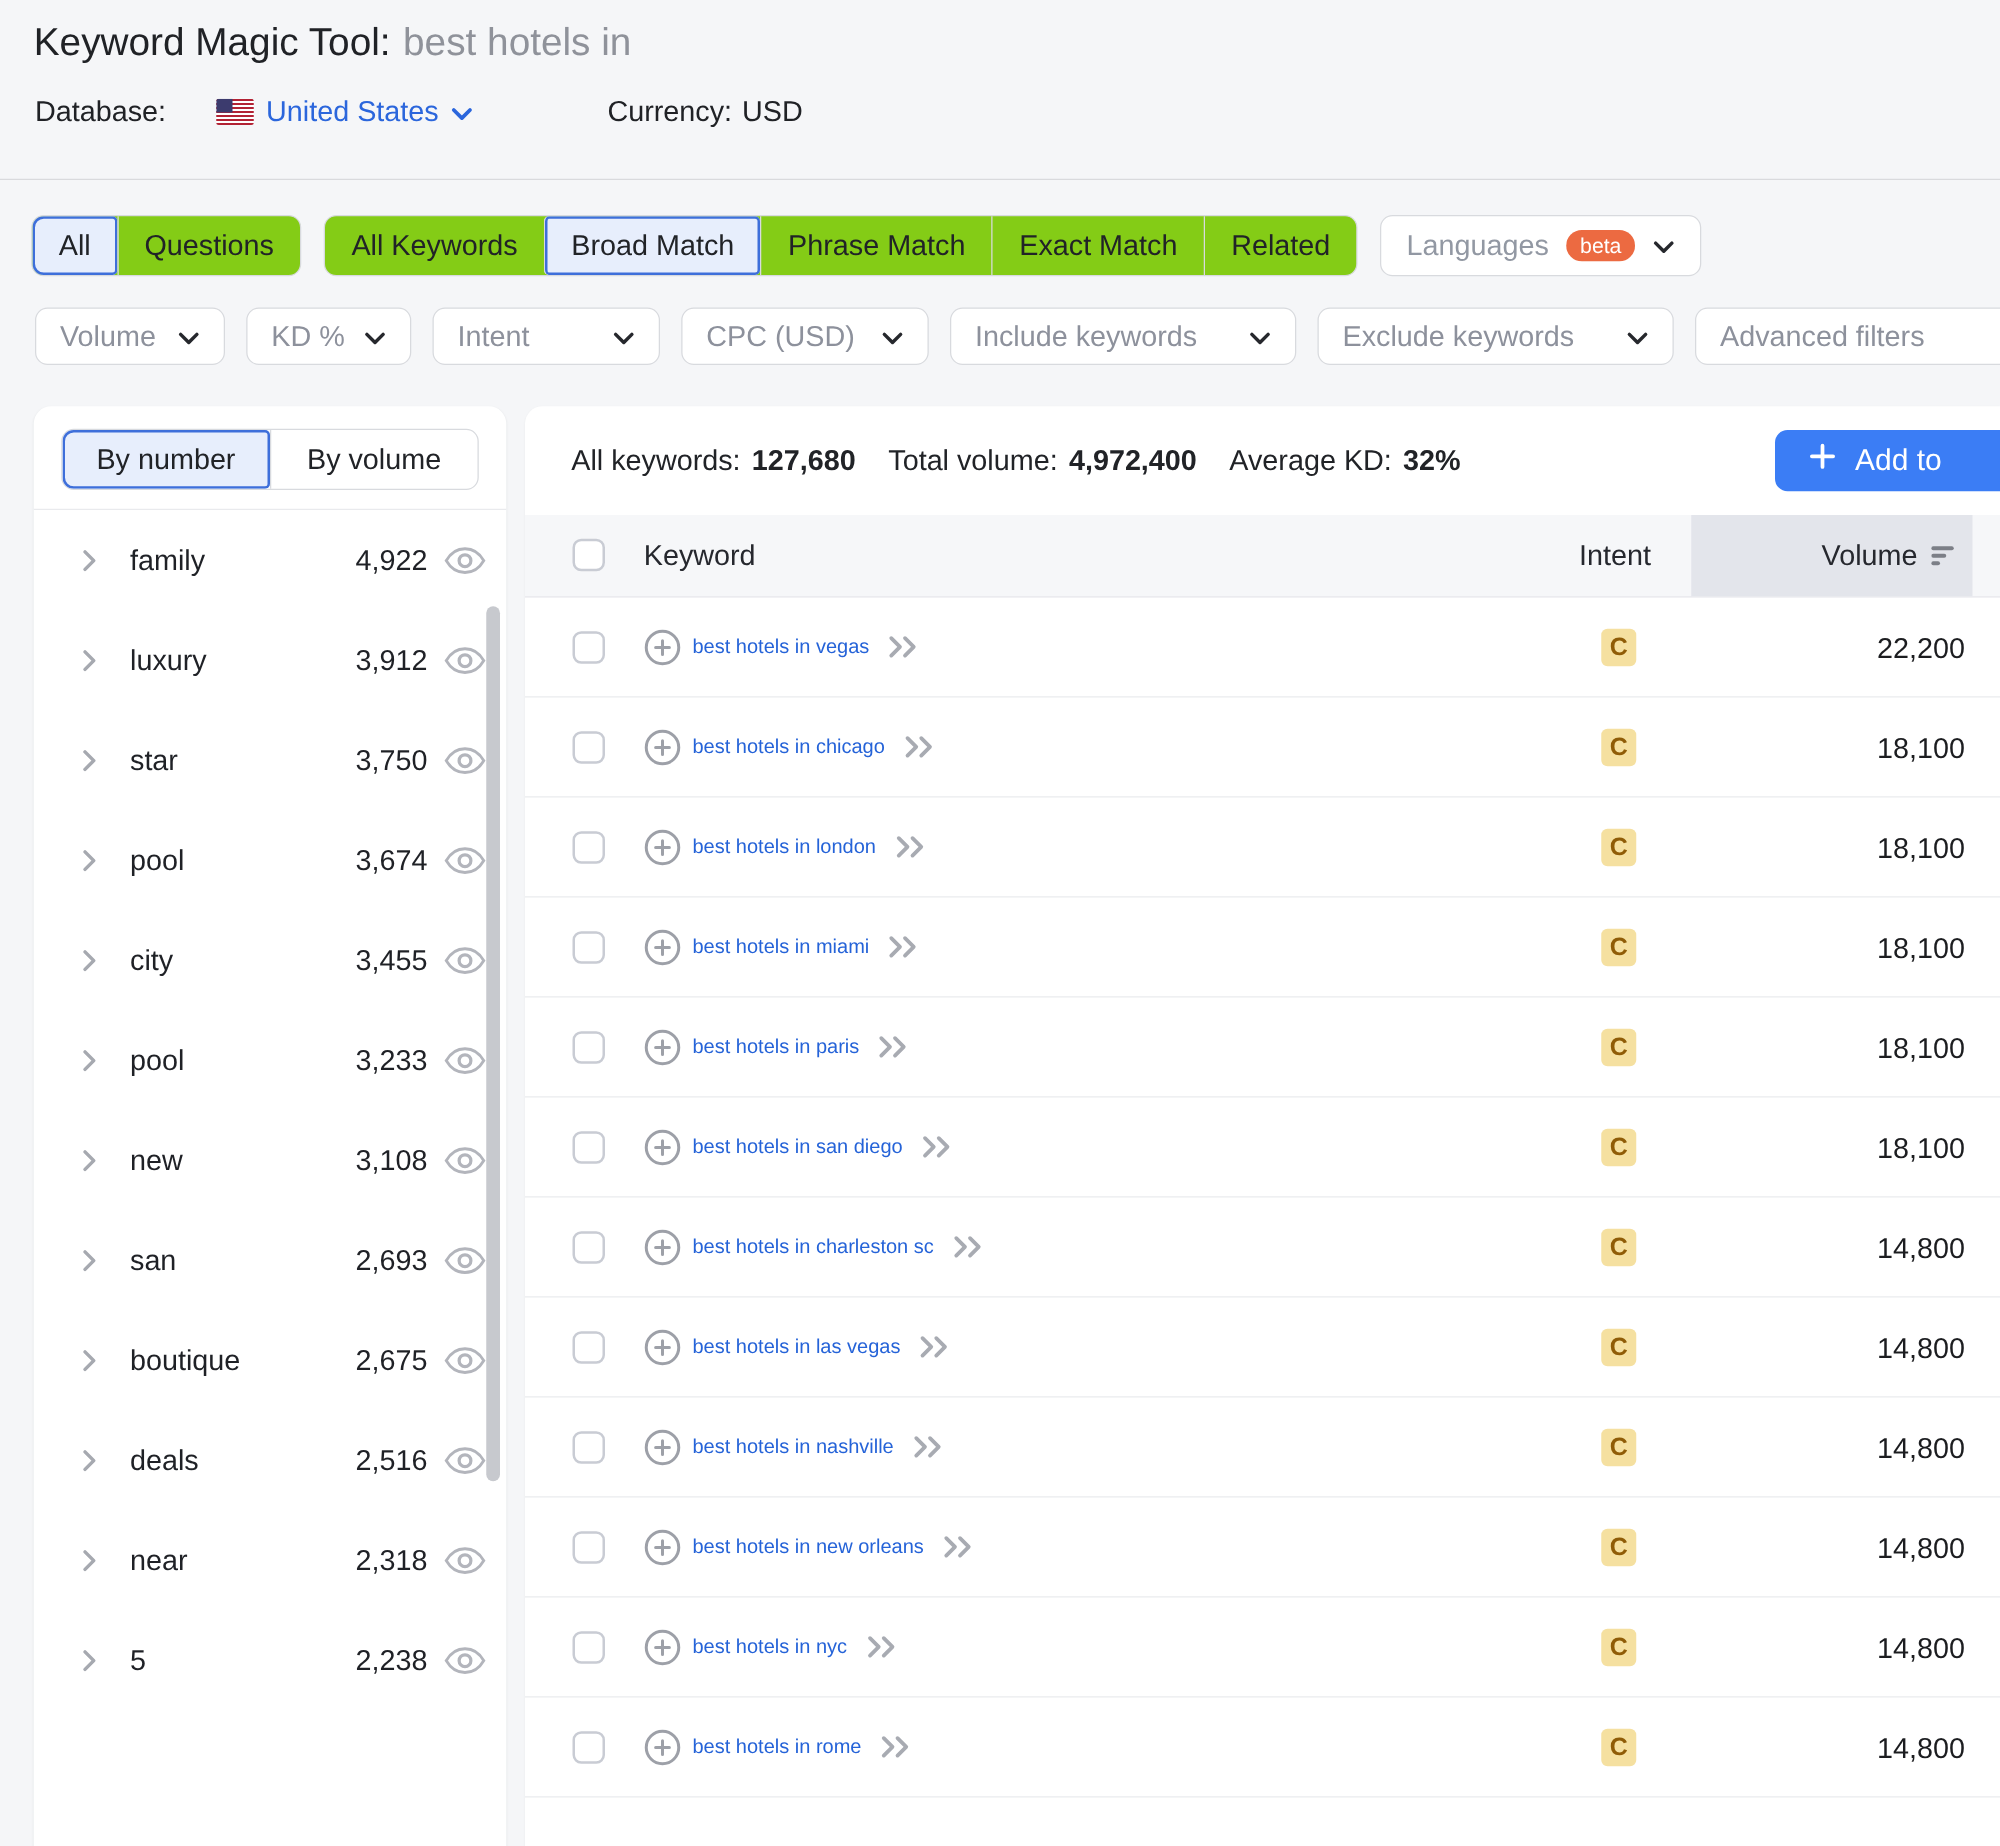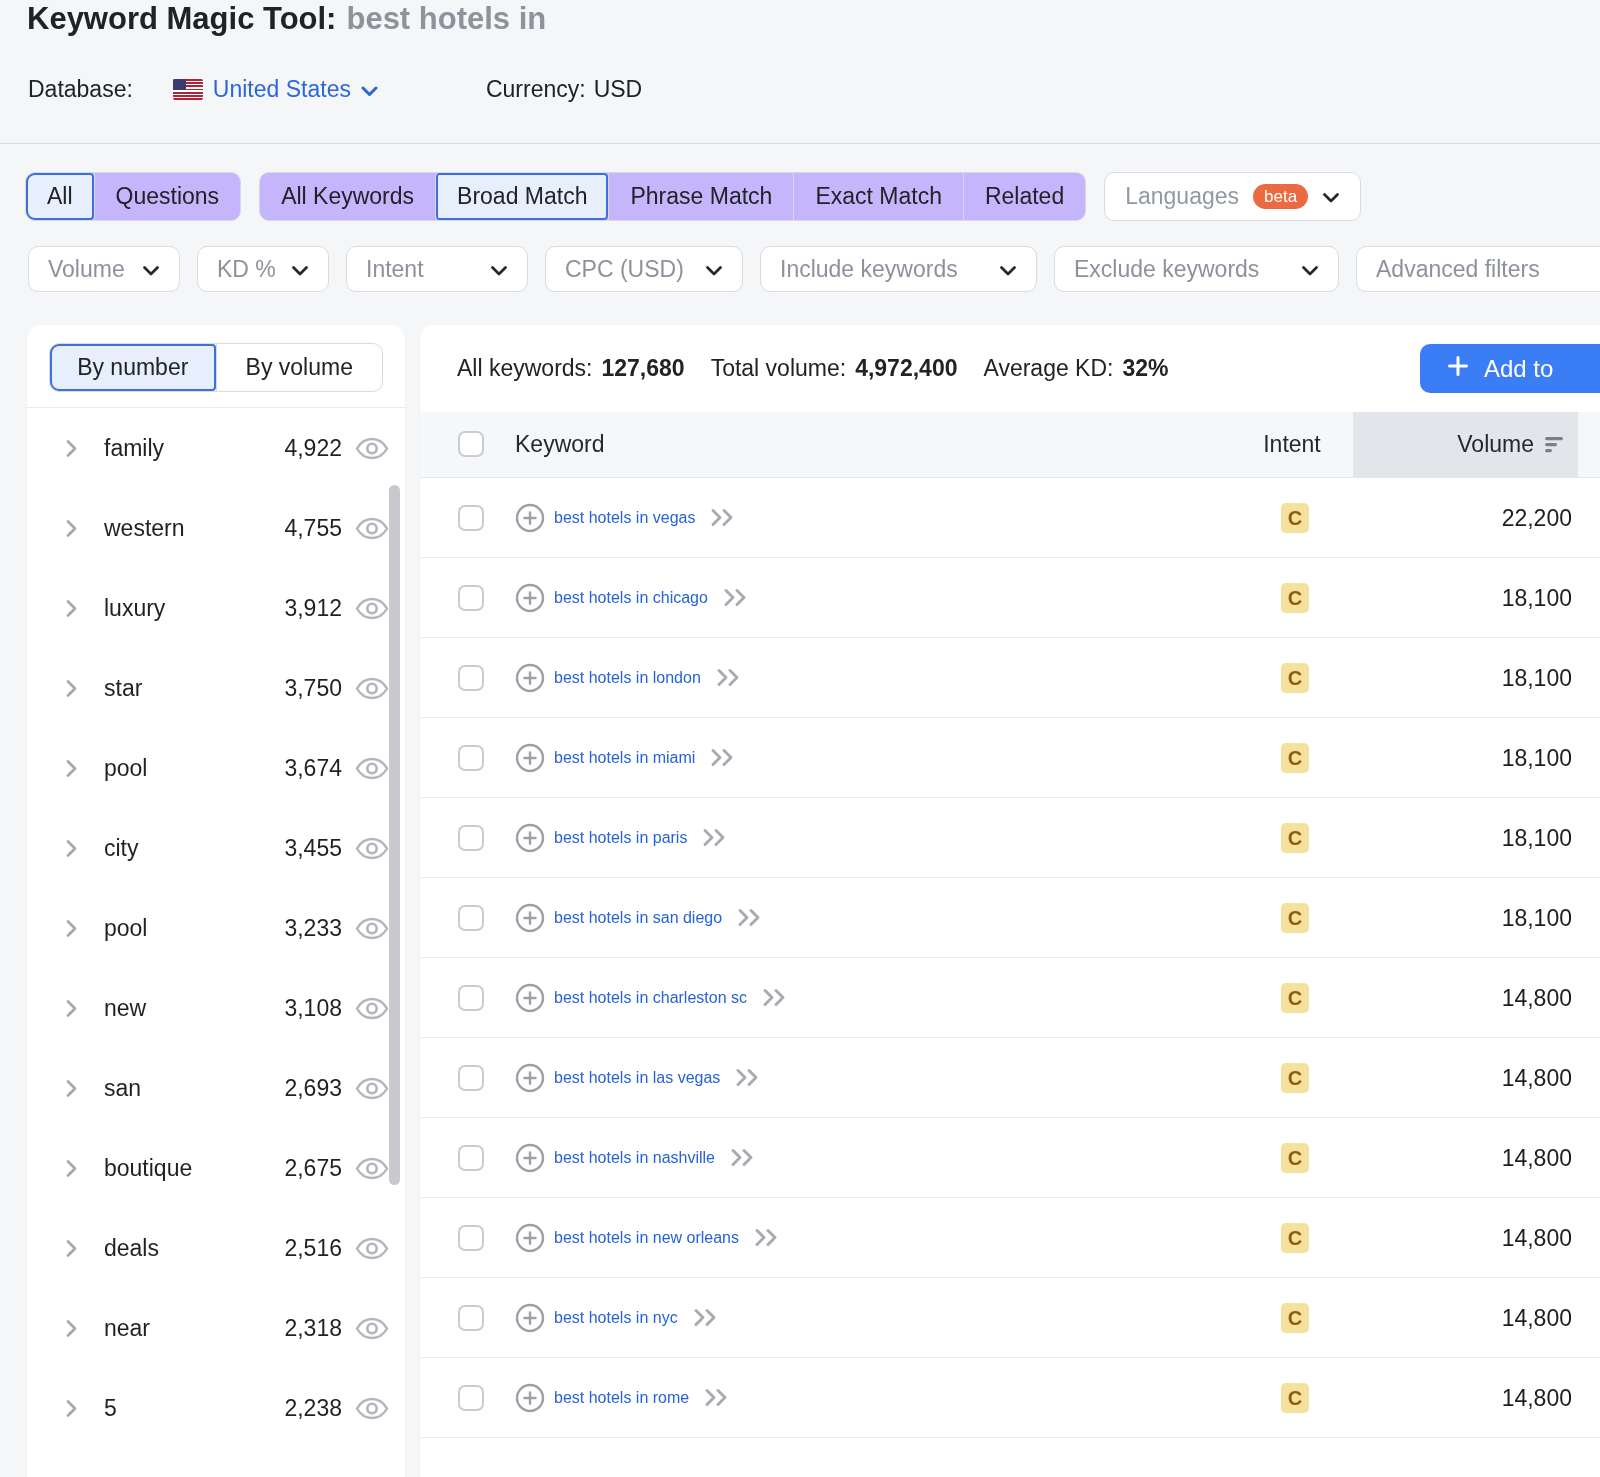--- a/index.html
+++ b/index.html
@@ -5,35 +5,35 @@
   * { margin:0; padding:0; box-sizing:border-box; }
   html,body { width:1600px; height:1477px; overflow:hidden; }
   body {
     position:relative;
     background:#f5f6f8;
     font-family:"Liberation Sans", sans-serif;
     color:#1f2126;
   }
 
   
-  .page-title { position:absolute; left:27px; top:1px; font-size:31px; font-weight:bold; color:#202226; }
+  .page-title { position:absolute; left:27px; top:16px; font-size:31px; font-weight:normal; color:#202226; }
   .page-title .query { color:#8f929a; margin-left:10px; }
   .db-row { position:absolute; left:28px; top:76px; display:flex; align-items:center; font-size:23px; color:#202226;gap:28px; }
   .db-label { margin-right:12px; }
   .db-select { display:flex; align-items:center; gap:10px; color:#2b66dc; cursor:pointer; }
   .flag { width:30px; height:21px; border-radius:2px; position:relative; overflow:hidden;
           background:repeating-linear-gradient(#b22234 0 1.62px, #ffffff 1.62px 3.23px); }
   .flag::before { content:""; position:absolute; left:0; top:0; width:13px; height:11px; background:#3c3b6e; }
   .chev { display:inline-block; }
   .currency { margin-left:80px; display:flex; gap:8px; }
   .top-divider { position:absolute; left:0; top:143px; width:1600px; height:1px; background:#d9dadd; }
 
   
   .tabs-row { position:absolute; left:25px; top:172px; display:flex; gap:18px; height:49px; }
-  .seg-group { display:inline-flex; background:#c4b5fd; border:1px solid #d8dade; border-radius:10px; height:49px; }
+  .seg-group { display:inline-flex; background:#84cc16; border:1px solid #d8dade; border-radius:10px; height:49px; }
   .seg { position:relative; display:flex; align-items:center; justify-content:center; padding:0 21px;
          font-size:23px; color:#212327; background:transparent; border:none; border-left:1px solid #d8dade;
          height:100%; cursor:pointer; font-family:inherit; white-space:nowrap; }
   .seg:first-child { border-left:none; }
   .seg.selected { background:#e7eefc; box-shadow:inset 0 0 0 2px #3e6fda; border-radius:4px; }
   .seg.selected.first { border-radius:9px 4px 4px 9px; }
   .lang-btn { display:flex; align-items:center; gap:14px; background:#fff; border:1px solid #d8dade;
               border-radius:10px; padding:0 20px; font-size:23px; color:#9298a3; height:49px; cursor:pointer; font-family:inherit; }
   .beta-pill { background:#ec6a41; color:#fff; font-size:17px; border-radius:13px; padding:4px 11px; line-height:1; }
   .lang-btn .chev, .chip .chev { color:#26282d; }
@@ -236,35 +236,20 @@
             <circle cx="17" cy="11.5" r="4.7" fill="none" stroke="#b3b5bc" stroke-width="2.6"></circle>
           </svg>
     </span>
   </div>
       <div class="group-item">
     <span class="g-chevron">
       <svg width="13" height="19" viewBox="0 0 13 19">
             <path d="M3 2.5l7 7-7 7" fill="none" stroke="currentColor" stroke-width="2.8" stroke-linecap="round" stroke-linejoin="round"></path>
           </svg>
     </span>
-    <span class="g-label">western</span>
-    <span class="g-count">4,755</span>
-    <span class="g-eye">
-      <svg width="34" height="23" viewBox="0 0 34 23">
-            <path d="M2 11.5C6 4.5 11 2 17 2s11 2.5 15 9.5C28 18.5 23 21 17 21S6 18.5 2 11.5z" fill="none" stroke="#b3b5bc" stroke-width="2.4"></path>
-            <circle cx="17" cy="11.5" r="4.7" fill="none" stroke="#b3b5bc" stroke-width="2.6"></circle>
-          </svg>
-    </span>
-  </div>
-      <div class="group-item">
-    <span class="g-chevron">
-      <svg width="13" height="19" viewBox="0 0 13 19">
-            <path d="M3 2.5l7 7-7 7" fill="none" stroke="currentColor" stroke-width="2.8" stroke-linecap="round" stroke-linejoin="round"></path>
-          </svg>
-    </span>
     <span class="g-label">luxury</span>
     <span class="g-count">3,912</span>
     <span class="g-eye">
       <svg width="34" height="23" viewBox="0 0 34 23">
             <path d="M2 11.5C6 4.5 11 2 17 2s11 2.5 15 9.5C28 18.5 23 21 17 21S6 18.5 2 11.5z" fill="none" stroke="#b3b5bc" stroke-width="2.4"></path>
             <circle cx="17" cy="11.5" r="4.7" fill="none" stroke="#b3b5bc" stroke-width="2.6"></circle>
           </svg>
     </span>
   </div>
       <div class="group-item">

